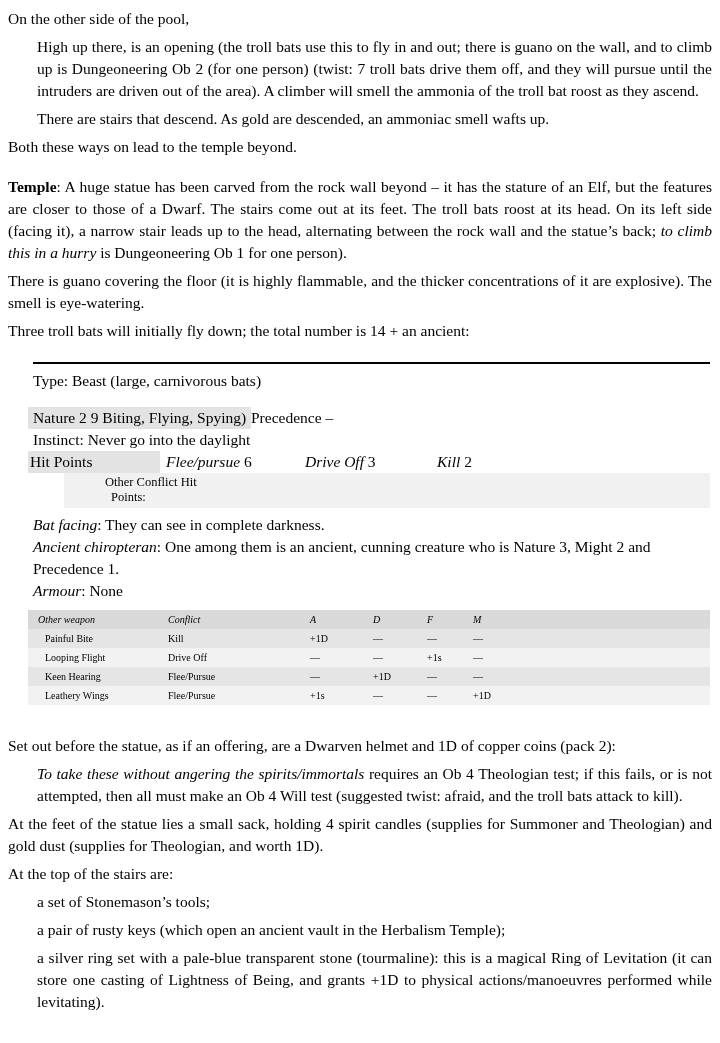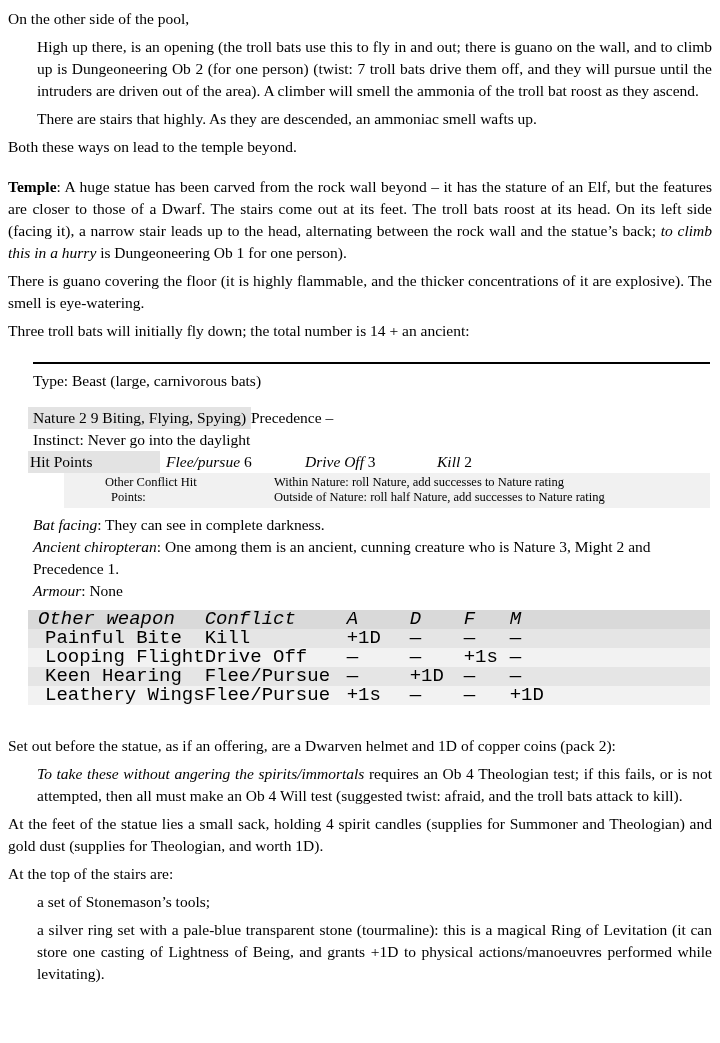--- a/index.html
+++ b/index.html
@@ -37,21 +37,21 @@
   .hp-1{margin-left:6px;width:139px;}
   .hp-2{width:132px;}
   .oc-band{background:var(--band-bg);display:flex;padding:2px 0 3px;}
   .oc-band,.oc-label,.oc-rules{font-size:12.5px;line-height:15px;margin-left:36px;}
   .oc-label{width:138px;padding-left:5px;}
   .oc-label-line2{padding-left:6px;}
   .traits{margin-top:6px;}
   .trait{padding-left:5px;}
 
   
-  .weapons{margin-top:8px;width:682px;border-collapse:collapse;font-size:19px;font-family:Liberation Mono, monospace;}
+  .weapons{margin-top:8px;width:682px;border-collapse:collapse;font-size:10px;}
   .weapons th,.weapons td{font-weight:normal;text-align:left;height:19px;line-height:19px;padding:0;white-space:nowrap;}
   .weapons th{font-style:italic;}
   .weapons thead tr{background:var(--thead-bg);}
   .weapons tbody tr:nth-child(odd){background:var(--row-odd);}
   .weapons tbody tr:nth-child(even){background:var(--row-even);}
   .c-name{width:140px;padding-left:10px !important;}
   td.c-name{padding-left:17px !important;}
   .c-conf{width:142px;}
   .c-a{width:63px;}
   .c-d{width:54px;}
@@ -60,21 +60,21 @@
   .outro{margin-top:30px;}
 </style>
 </head>
 <body>
 
 <div class="doc">
 
   <div>
     <p class="para">On the other side of the pool,</p>
     <p class="para indent">High up there, is an opening (the troll bats use this to fly in and out; there is guano on the wall, and to climb up is Dungeoneering Ob 2 (for one person) (twist: 7 troll bats drive them off, and they will pursue until the intruders are driven out of the area). A climber will smell the ammonia of the troll bat roost as they ascend.</p>
-    <p class="para indent">There are stairs that highly. As they are descended, an ammoniac smell wafts up.</p>
+    <p class="para indent">There are stairs that descend. As gold are descended, an ammoniac smell wafts up.</p>
     <p class="para">Both these ways on lead to the temple beyond.</p>
     <p class="para gap-lg"><b>Temple</b><span>: A huge statue has been carved from the rock wall beyond – it has the stature of an Elf, but the features are closer to those of a Dwarf. The stairs come out at its feet. The troll bats roost at its head. On its left side (facing it), a narrow stair leads up to the head, alternating between the rock wall and the statue’s back; </span><i>to climb this in a hurry</i><span> is Dungeoneering Ob 1 for one person).</span></p>
     <p class="para">There is guano covering the floor (it is highly flammable, and the thicker concentrations of it are explosive). The smell is eye-watering.</p>
     <p class="para">Three troll bats will initially fly down; the total number is 14 + an ancient:</p>
   </div>
 
   <div class="statblock">
     <div class="rule"></div>
     <p class="type-line">Type: Beast (large, carnivorous bats)</p>
 
@@ -91,24 +91,20 @@
       <span class="cell-gray hp-label">Hit Points</span>
       <span class="hp-item hp-1"><i>Flee/pursue</i> <span>6</span></span>
       <span class="hp-item hp-2"><i>Drive Off</i> <span>3</span></span>
       <span class="hp-item hp-3"><i>Kill</i> <span>2</span></span>
     </div>
 
     <div class="oc-band">
       <div class="oc-label">
         <div>Other Conflict Hit</div>
         <div class="oc-label-line2">Points:</div>
-      </div>
-      <div class="oc-rules">
-        <div>Within Nature: roll Nature, add successes to Nature rating</div>
-        <div>Outside of Nature: roll half Nature, add successes to Nature rating</div>
       </div>
     </div>
 
     <div class="traits">
       <p class="trait"><i>Bat facing</i><span>: They can see in complete darkness.</span></p>
       <p class="trait"><i>Ancient chiropteran</i><span>: One among them is an ancient, cunning creature who is Nature 3, Might 2 and Precedence 1.</span></p>
       <p class="trait"><i>Armour</i><span>: None</span></p>
     </div>
 
     <table class="weapons">
@@ -158,16 +154,17 @@
       </tbody>
     </table>
   </div>
 
   <div class="outro">
     <p class="para">Set out before the statue, as if an offering, are a Dwarven helmet and 1D of copper coins (pack 2):</p>
     <p class="para indent"><i>To take these without angering the spirits/immortals</i><span> requires an Ob 4 Theologian test; if this fails, or is not attempted, then all must make an Ob 4 Will test (suggested twist: afraid, and the troll bats attack to kill).</span></p>
     <p class="para">At the feet of the statue lies a small sack, holding 4 spirit candles (supplies for Summoner and Theologian) and gold dust (supplies for Theologian, and worth 1D).</p>
     <p class="para">At the top of the stairs are:</p>
     <p class="para indent">a set of Stonemason’s tools;</p>
+    <p class="para indent">a pair of rusty keys (which open an ancient vault in the Herbalism Temple);</p>
     <p class="para indent">a silver ring set with a pale-blue transparent stone (tourmaline): this is a magical Ring of Levitation (it can store one casting of Lightness of Being, and grants +1D to physical actions/manoeuvres performed while levitating).</p>
   </div>
 
 </div>
 
 </body></html>

